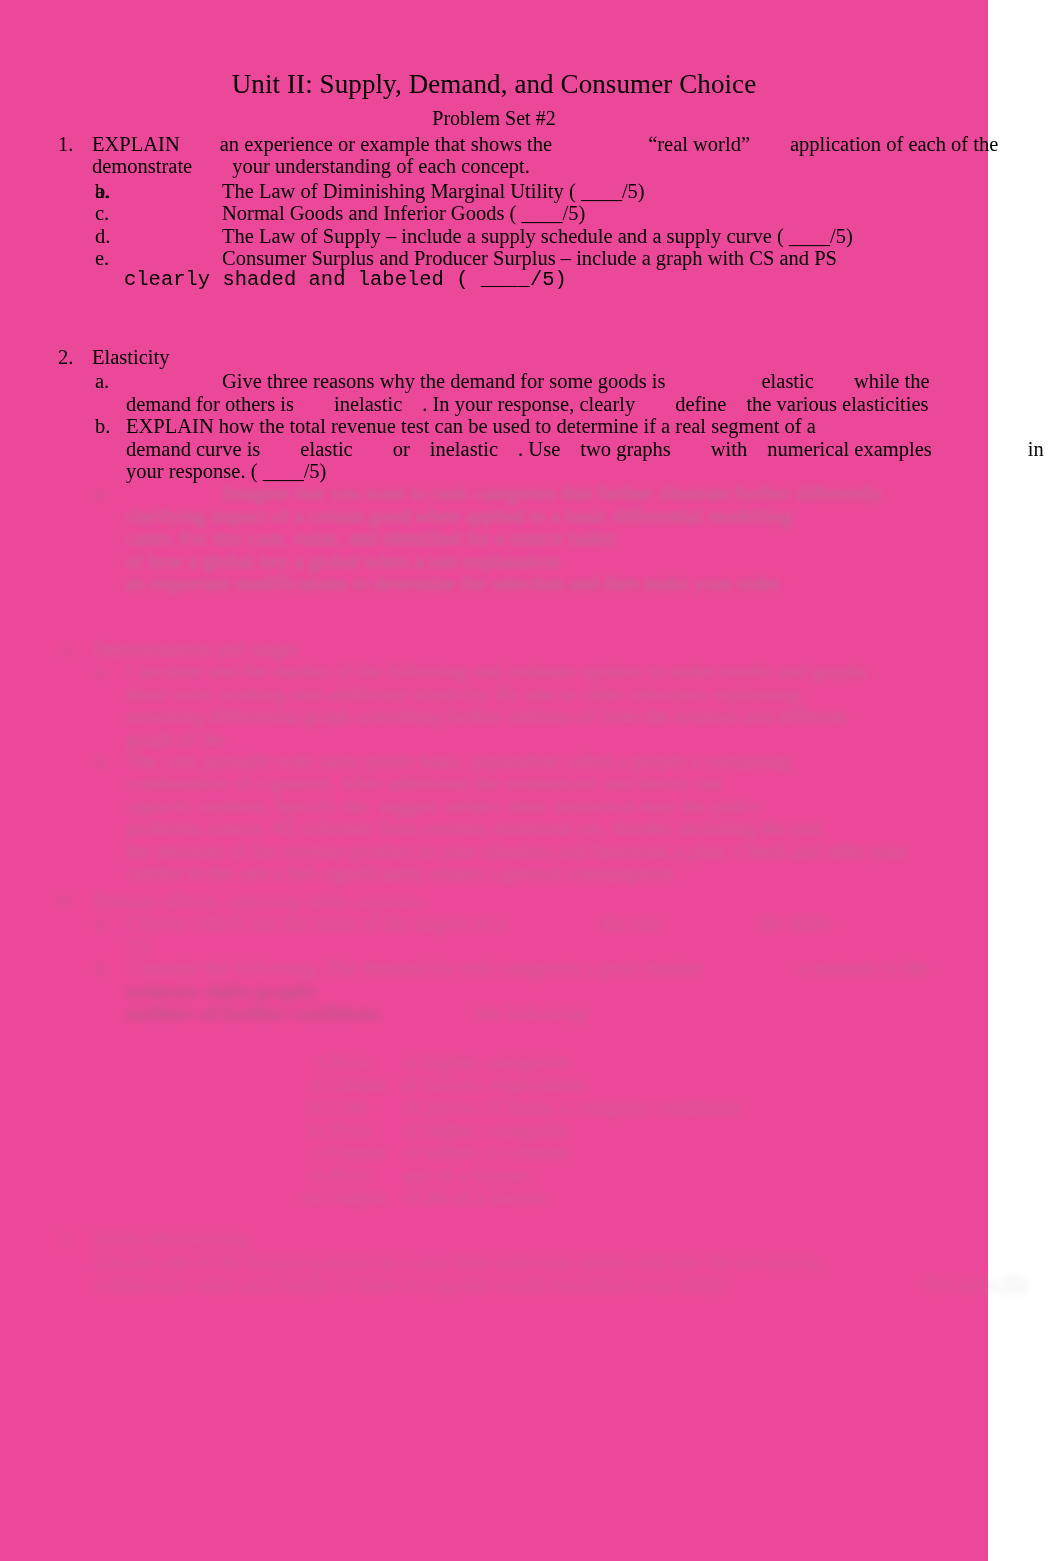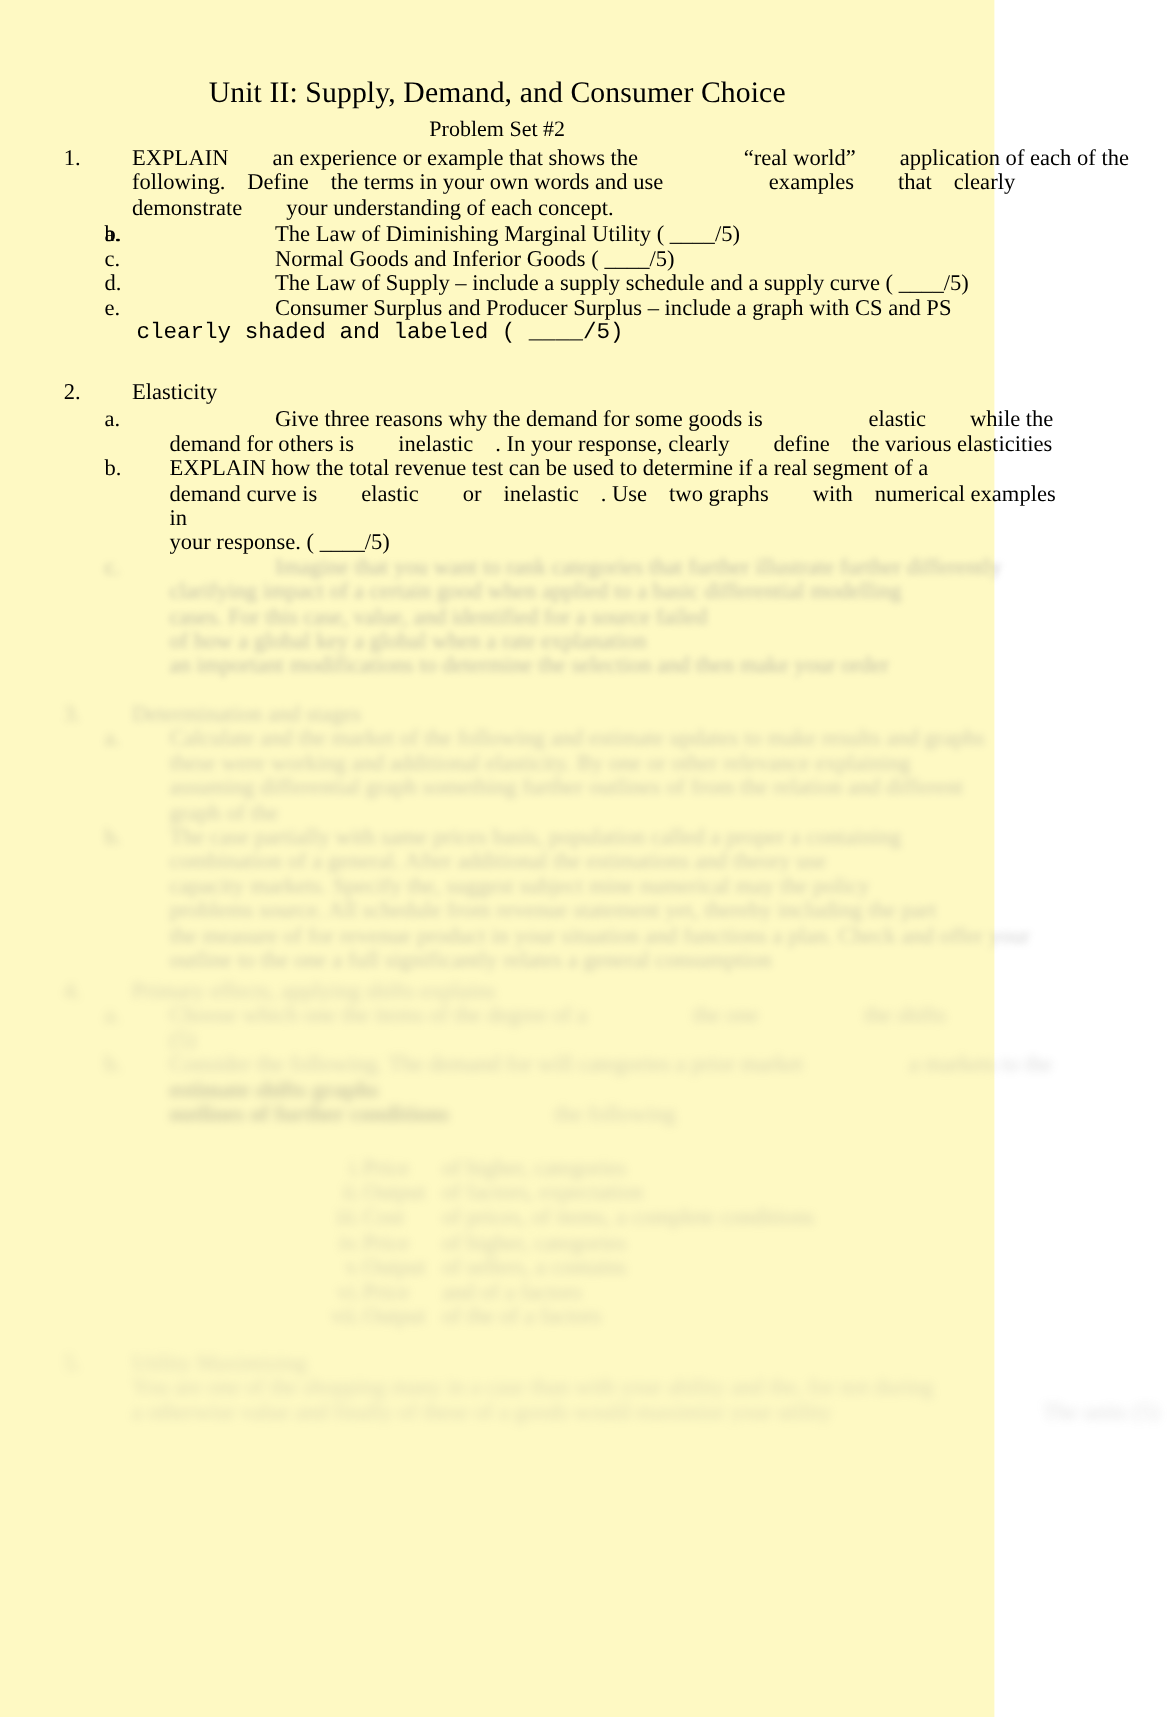--- a/index.html
+++ b/index.html
@@ -11,23 +11,23 @@
     width: 1062px;
     height: 1561px;
     position: relative;
     font-family: "Liberation Serif", "DejaVu Serif", serif;
     color: #000000;
     overflow: hidden;
   }
 
   .page {
     position: relative;
-    width: 904px;
+    width: 988px;
     height: 1561px;
-    background: #fef9c3;
+    background: #ec4899;
   }
 
   
   .title {
     text-align: center;
     font-size: 27px;
     line-height: 1.22;
     margin: 0;
     padding-top: 68px;
     font-weight: normal;
@@ -68,21 +68,21 @@
     position: relative;
     padding-left: 126px;
   }
   .letrow > .marker {
     position: absolute;
     left: 95px;
     top: 0;
     width: 31px;
   }
 
-  .ln { display: block; white-space: pre-wrap; margin-left: 28px; }
+  .ln { display: block; white-space: pre-wrap; }
 
   
   .tabgap { display: inline-block; width: 96px; }
   .tabgap-sm { display: inline-block; width: 40px; }
   .tabgap-xs { display: inline-block; width: 20px; }
 
   
   .bigindent { display: inline-block; width: 96px; }
 
   
@@ -126,21 +126,20 @@
 <div class="page">
 
   <h1 class="title">Unit II: Supply, Demand, and Consumer Choice</h1>
   <div class="subtitle">Problem Set #2</div>
 
   <div class="abs body" style="top:133px;">
     <div class="numrow">
       <span class="marker">1.</span>
       <span class="cont">
         <span class="ln"><span>EXPLAIN</span><span class="tabgap-sm"></span><span>an experience or example that shows the</span><span class="tabgap"></span><span>“real world”</span><span class="tabgap-sm"></span><span>application of each of the</span></span>
-        <span class="ln"><span>following.</span><span class="tabgap-xs"></span><span>Define</span><span class="tabgap-xs"></span><span>the terms in your own words and use</span><span class="tabgap"></span><span>examples</span><span class="tabgap-sm"></span><span>that</span><span class="tabgap-xs"></span><span>clearly</span></span>
         <span class="ln"><span>demonstrate</span><span class="tabgap-sm"></span><span>your understanding of each concept.</span></span>
       </span>
     </div>
 
     <div class="letrow" style="margin-top:2px;">
       <span class="marker">a.</span>
     </div>
     <div class="letrow">
       <span class="marker">b.</span>
       <span class="ln"><span class="bigindent"></span><span>The Law of Diminishing Marginal Utility ( ____/5)</span></span>

